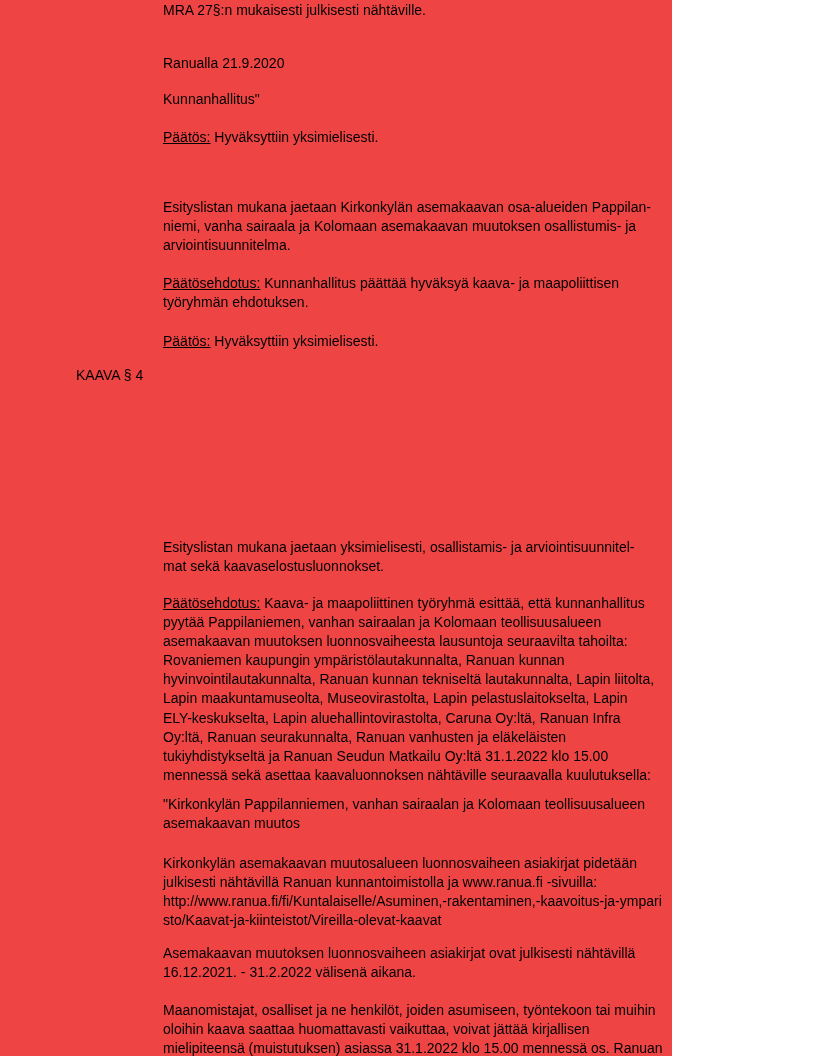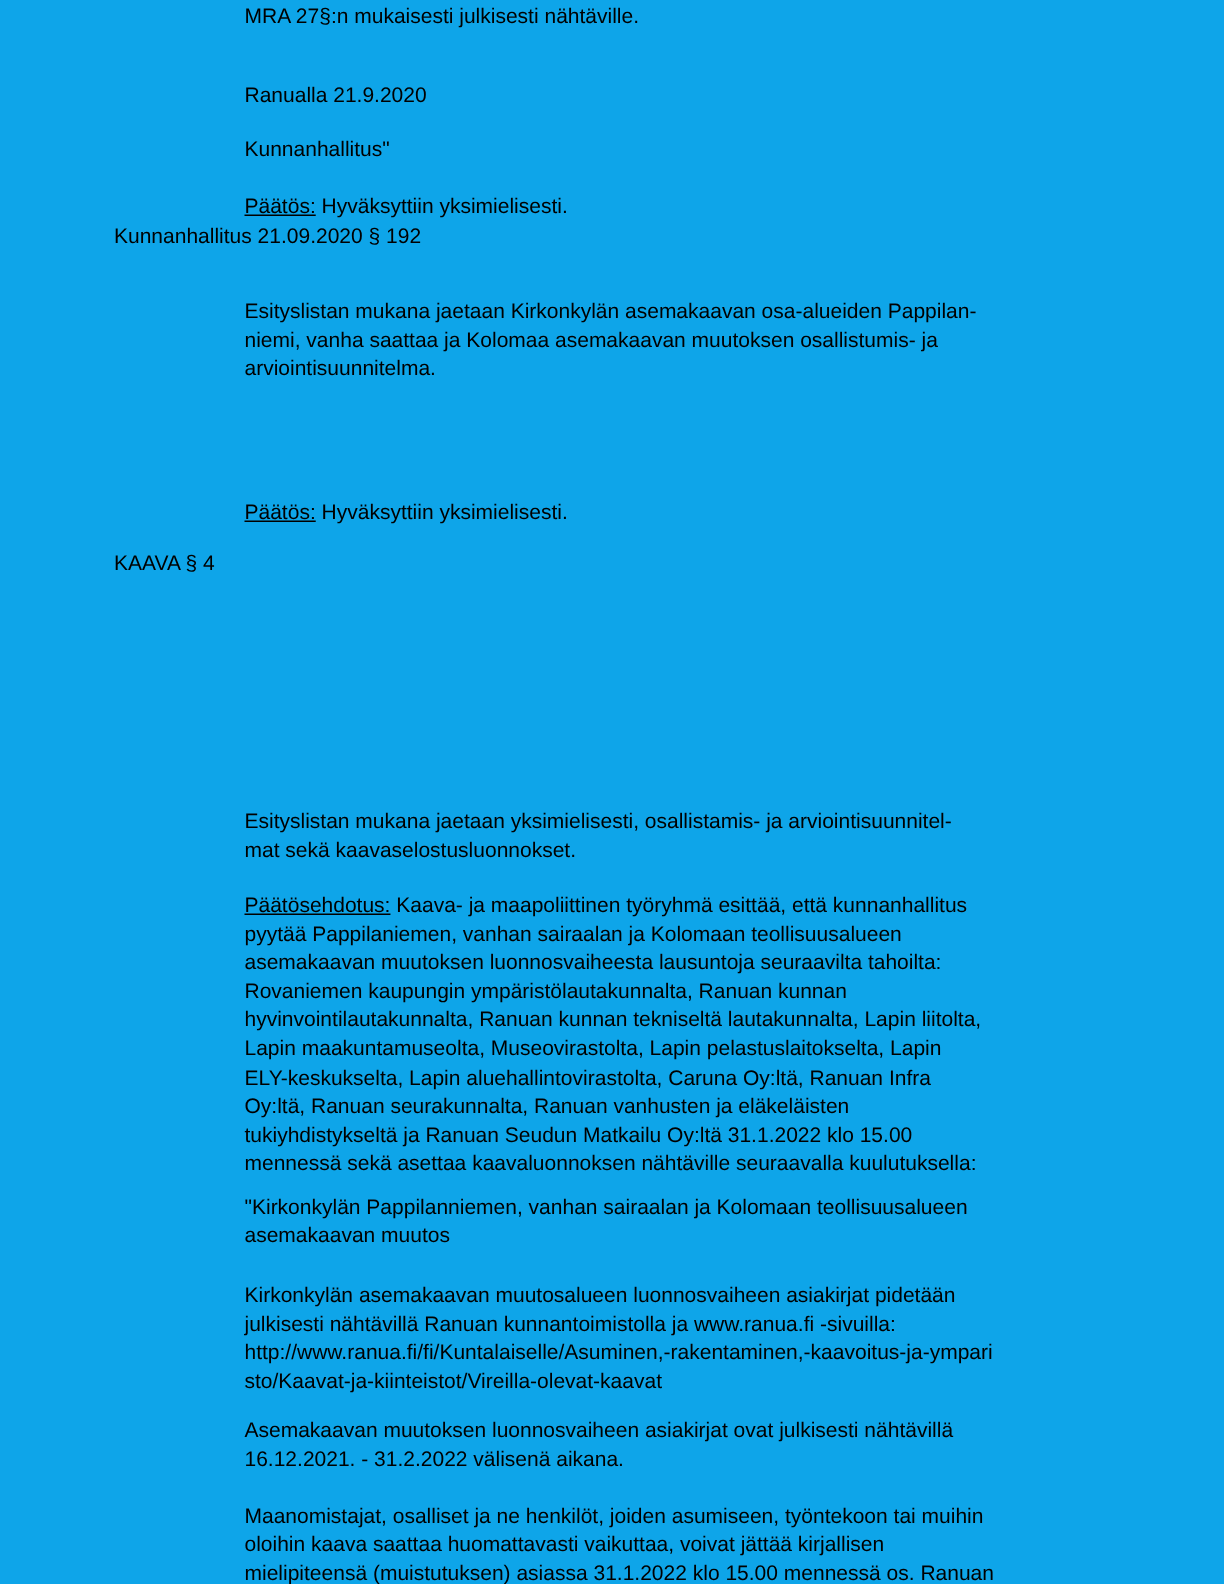--- a/index.html
+++ b/index.html
@@ -4,23 +4,23 @@
 <style>
   html, body { margin: 0; padding: 0; }
   body {
     width: 816px;
     height: 1056px;
     background: #ffffff;
     overflow: hidden;
   }
   .page {
     position: relative;
-    width: 816px;
+    width: 672px;
     height: 1056px;
-    background: #0ea5e9;
+    background: #ef4444;
     color: #000000;
     font-family: "Liberation Sans", "DejaVu Sans", sans-serif;
     font-size: 14px;
     line-height: 19.1px;
   }
   .margin-label {
     position: absolute;
     left: 76px;
     margin: 0;
     white-space: pre;
@@ -43,26 +43,27 @@
 <div class="page">
 
   <p class="para" style="top:1px">MRA 27§:n mukaisesti julkisesti nähtäville.</p>
 
   <p class="para" style="top:54px">Ranualla 21.9.2020</p>
 
   <p class="para" style="top:90px">Kunnanhallitus"</p>
 
   <p class="para" style="top:128px"><span class="dlabel">Päätös:</span><span> Hyväksyttiin yksimielisesti.</span></p>
 
-  <div class="margin-label" style="top:148px">Kunnanhallitus 21.09.2020 § 192</div>
 
   <p class="para" style="top:198px">Esityslistan mukana jaetaan Kirkonkylän asemakaavan osa-alueiden Pappilan-
-niemi, vanha saattaa ja Kolomaa asemakaavan muutoksen osallistumis- ja
+niemi, vanha sairaala ja Kolomaan asemakaavan muutoksen osallistumis- ja
 arviointisuunnitelma.</p>
 
+  <p class="para" style="top:274px"><span class="dlabel">Päätösehdotus:</span><span> Kunnanhallitus päättää hyväksyä kaava- ja maapoliittisen
+työryhmän ehdotuksen.</span></p>
 
   <p class="para" style="top:332px"><span class="dlabel">Päätös:</span><span> Hyväksyttiin yksimielisesti.</span></p>
 
   <div class="margin-label" style="top:366px">KAAVA § 4</div>
 
 
 
   <p class="para" style="top:538px">Esityslistan mukana jaetaan yksimielisesti, osallistamis- ja arviointisuunnitel-
 mat sekä kaavaselostusluonnokset.</p>
 

